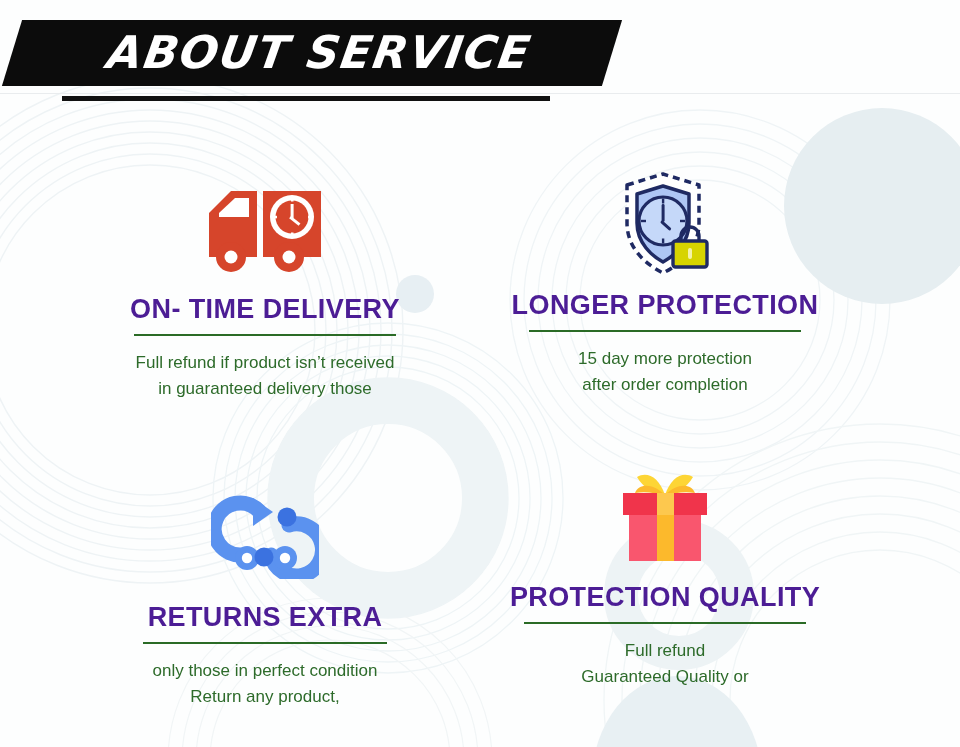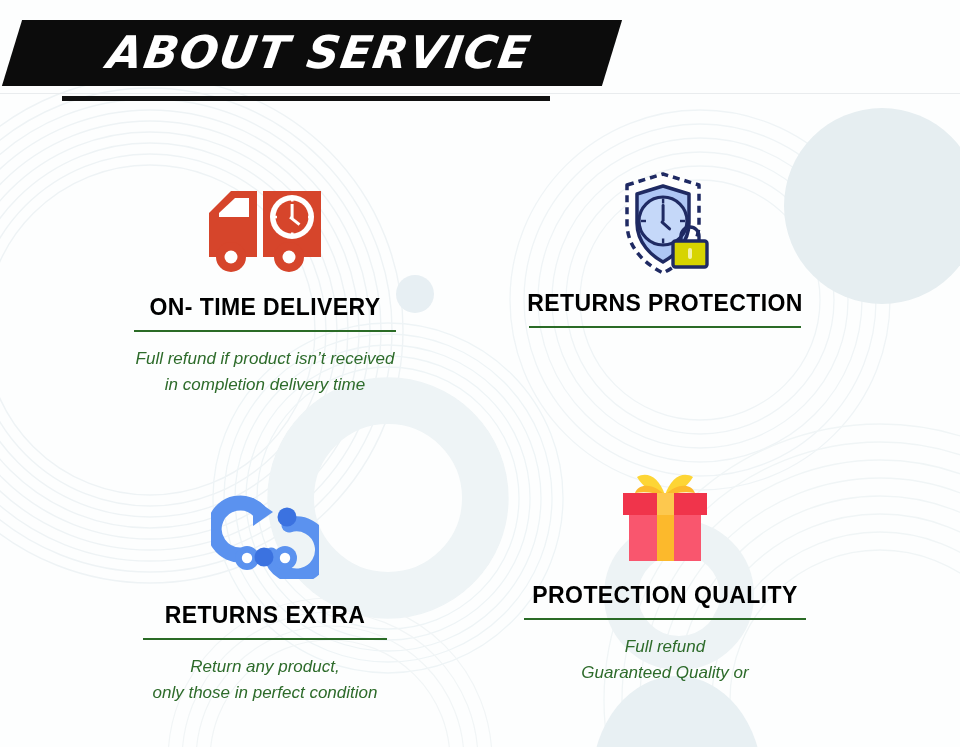--- a/index.html
+++ b/index.html
@@ -133,41 +133,40 @@
 
   .icon-box {
     height: 118px;
     display: flex;
     align-items: center;
     justify-content: center;
   }
   .icon-box svg { display: block; }
 
   .feature-title {
-    color: #000000;
+    color: #4c1d95;
     font-family: "Liberation Sans", sans-serif;
     font-weight: bold;
-    font-size: 23px;
+    font-size: 27px;
     letter-spacing: 0.4px;
     margin: 6px 0 0 0;
     white-space: nowrap;
   }
   .title-rule {
     width: 262px;
     height: 2px;
     background: #2a6b26;
     margin: 9px auto 0 auto;
   }
   .feature-desc {
     color: #2d6b2a;
     font-family: "Liberation Sans", sans-serif;
     font-size: 17px;
     line-height: 26px;
     margin-top: 14px;
-    font-style: italic;
   }
   .feature-desc .line { display: block; white-space: nowrap; }
 
   
   .cell-protection .title-rule { width: 272px; }
   .cell-quality .title-rule    { width: 282px; }
   .cell-returns .title-rule    { width: 244px; }
 </style>
 </head>
 <body>
@@ -254,65 +253,69 @@
           <circle cx="26" cy="74" r="15" fill="#d6452b"></circle>
           <circle cx="26" cy="74" r="6.5" fill="#ffffff"></circle>
           <circle cx="84" cy="74" r="15" fill="#d6452b"></circle>
           <circle cx="84" cy="74" r="6.5" fill="#ffffff"></circle>
         </svg>
       </div>
       <div class="feature-title">ON- TIME DELIVERY</div>
       <div class="title-rule"></div>
       <div class="feature-desc">
         <span class="line">Full refund if product isn’t received</span>
-        <span class="line">in completion delivery time</span>
+        <span class="line">in guaranteed delivery those</span>
       </div>
     </div>
 
     <div class="cell cell-protection">
       <div class="icon-box">
         <svg width="112" height="112" viewBox="0 0 112 112">
           <path d="M18 16 L54 5 L90 16 L90 54 C90 80 70 96 54 104 C38 96 18 80 18 54 Z" fill="#ffffff" stroke="#1f2a63" stroke-width="3.5" stroke-dasharray="7 5" stroke-linejoin="round"></path>
           <path d="M28 25 L54 17 L80 25 L80 54 C80 74 65 87 54 93 C43 87 28 74 28 54 Z" fill="#aec6f5" stroke="#1f2a63" stroke-width="3.5" stroke-linejoin="round"></path>
           <circle cx="54" cy="52" r="24" fill="#c5d8f9" stroke="#1f2a63" stroke-width="3.2"></circle>
           <rect x="52.6" y="35" width="3" height="18" rx="1.4" fill="#1f2a63"></rect>
           <rect x="53" y="51" width="13" height="3" rx="1.4" transform="rotate(42 53 51)" fill="#1f2a63"></rect>
           <rect x="52.9" y="29.5" width="2.4" height="5" fill="#1f2a63"></rect>
           <rect x="52.9" y="69.5" width="2.4" height="5" fill="#1f2a63"></rect>
           <rect x="32" y="50.8" width="5" height="2.4" fill="#1f2a63"></rect>
           <rect x="71" y="50.8" width="5" height="2.4" fill="#1f2a63"></rect>
           <path d="M72 73 L72 67 A9 9 0 0 1 90 67 L90 73" fill="none" stroke="#1f2a63" stroke-width="3.4"></path>
           <rect x="64" y="72" width="34" height="26" rx="2.5" fill="#d7d400" stroke="#1f2a63" stroke-width="3.4"></rect>
           <rect x="79" y="79" width="4" height="11" rx="2" fill="#f4f2a8"></rect>
         </svg>
       </div>
-      <div class="feature-title">RETURNS PROTECTION</div>
+      <div class="feature-title">LONGER PROTECTION</div>
       <div class="title-rule"></div>
+      <div class="feature-desc">
+        <span class="line">15 day more protection</span>
+        <span class="line">after order completion</span>
+      </div>
     </div>
 
     <div class="cell cell-returns">
       <div class="icon-box">
         <svg width="108" height="84" viewBox="0 0 108 84">
           <path d="M48 16 A26 26 0 1 0 30 60" fill="none" stroke="#5b92ef" stroke-width="15" stroke-linecap="round"></path>
           <path d="M60 60 A26 26 0 1 0 78 30" fill="none" stroke="#5b92ef" stroke-width="15" stroke-linecap="round"></path>
           <path d="M42 3 L62 17 L42 31 Z" fill="#5b92ef"></path>
           <circle cx="76" cy="22" r="9.5" fill="#3b72e0"></circle>
           <rect x="26" y="56" width="56" height="13" rx="6.5" fill="#5b92ef"></rect>
           <circle cx="36" cy="63" r="12" fill="#5b92ef"></circle>
           <circle cx="36" cy="63" r="5.2" fill="#ffffff"></circle>
           <circle cx="74" cy="63" r="12" fill="#5b92ef"></circle>
           <circle cx="74" cy="63" r="5.2" fill="#ffffff"></circle>
           <circle cx="53" cy="62" r="9.5" fill="#3b72e0"></circle>
         </svg>
       </div>
       <div class="feature-title">RETURNS EXTRA</div>
       <div class="title-rule"></div>
       <div class="feature-desc">
+        <span class="line">only those in perfect condition</span>
         <span class="line">Return any product,</span>
-        <span class="line">only those in perfect condition</span>
       </div>
     </div>
 
     <div class="cell cell-quality">
       <div class="icon-box">
         <svg width="104" height="96" viewBox="0 0 104 96">
           <path d="M52 26 C40 26 30 18 24 8 C34 2 46 8 52 26 Z" fill="#fdd535"></path>
           <path d="M52 26 C64 26 74 18 80 8 C70 2 58 8 52 26 Z" fill="#fdd535"></path>
           <path d="M52 26 C42 24 32 22 22 24 C26 14 40 14 52 26 Z" fill="#fcb92c"></path>
           <path d="M52 26 C62 24 72 22 82 24 C78 14 64 14 52 26 Z" fill="#fcb92c"></path>

